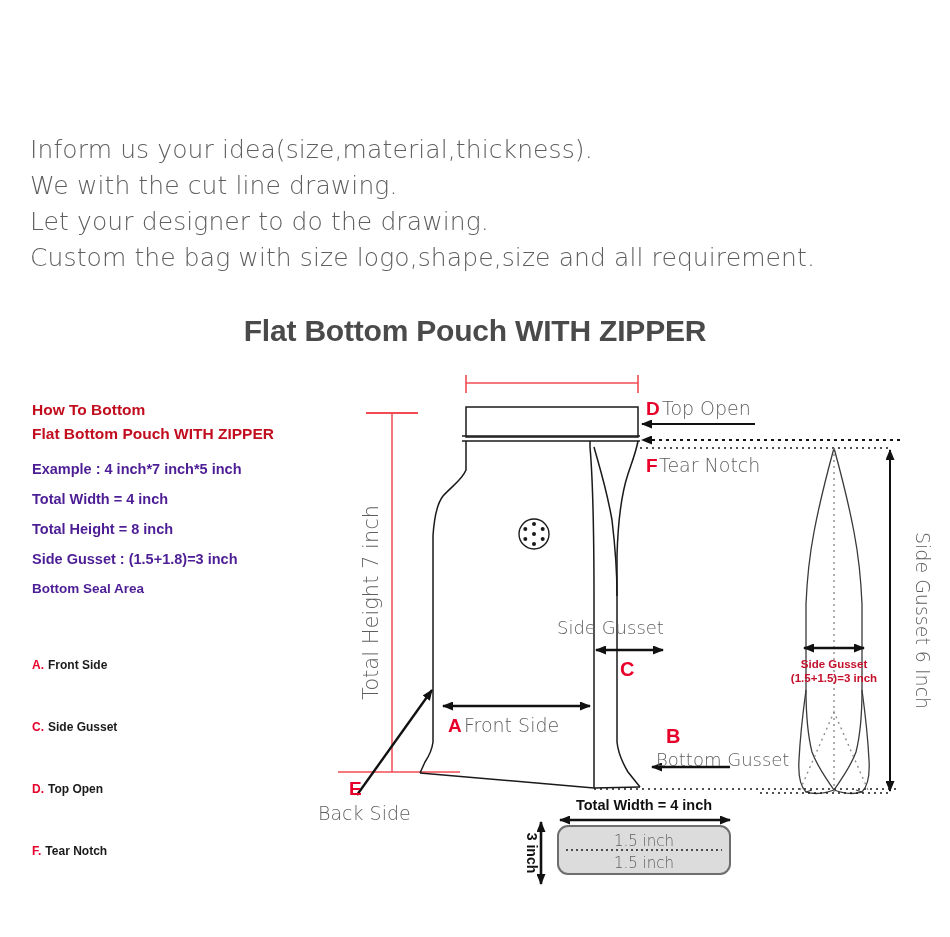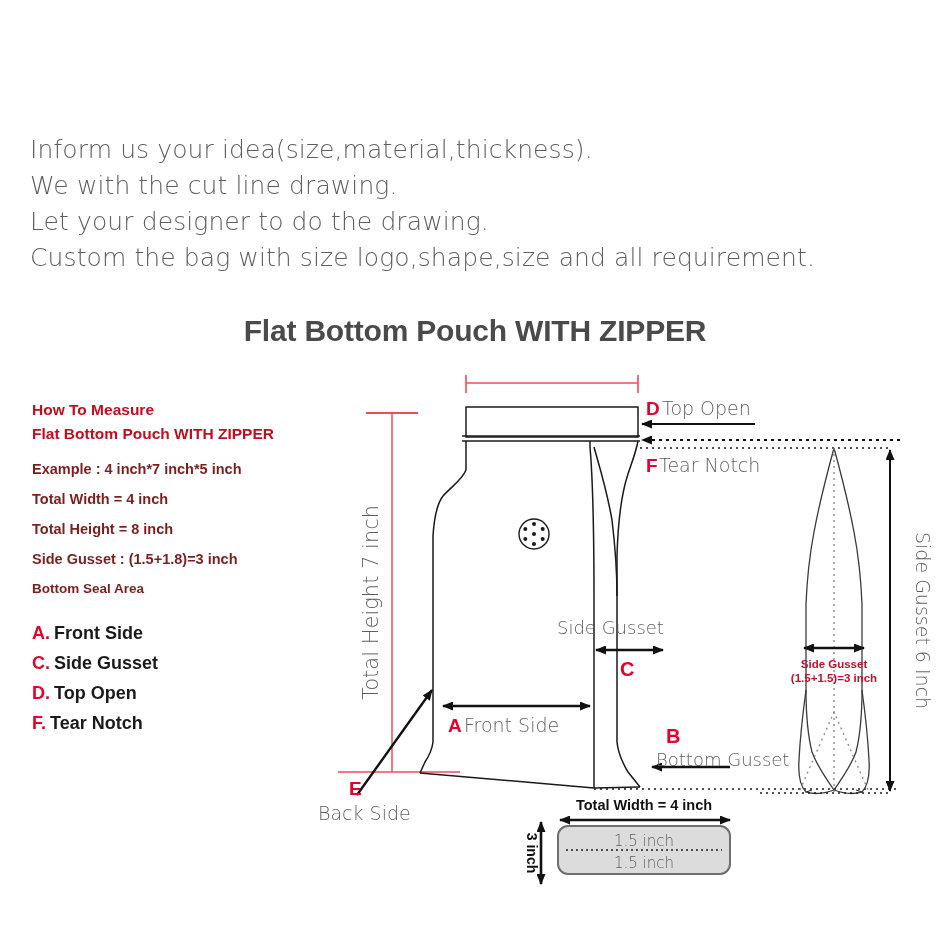--- a/index.html
+++ b/index.html
@@ -64,40 +64,41 @@
     font-size: 15.5px;
     font-weight: bold;
     color: #c20d1e;
     line-height: 24px;
     white-space: nowrap;
   }
   .legend-spec {
     font-family: "Liberation Sans", sans-serif;
     font-size: 14.5px;
     font-weight: bold;
-    color: #7f1d1d;
+    color: #4c1d95;
     line-height: 30px;
     white-space: nowrap;
   }
   .legend-spec.small {
     font-size: 13.5px;
   }
   .legend-list {
     position: absolute;
     left: 32px;
     top: 618px;
     width: 300px;
   }
   .legend-item {
     font-family: "Liberation Sans", sans-serif;
-    font-size: 18px;
+    font-size: 12px;
     font-weight: bold;
     color: #1a1a1a;
     line-height: 30px;
     white-space: nowrap;
+    margin-top: 32px;
   }
   .legend-item .key {
     color: #e8002a;
     margin-right: 4px;
   }
 
   
   .drawing {
     position: absolute;
     left: 0;
@@ -136,21 +137,21 @@
   <div class="intro">
     <div class="intro-line">Inform us your idea(size,material,thickness).</div>
     <div class="intro-line">We with the cut line drawing.</div>
     <div class="intro-line">Let your designer to do the drawing.</div>
     <div class="intro-line">Custom the bag with size logo,shape,size and all requirement.</div>
   </div>
 
   <div class="main-title">Flat Bottom Pouch WITH ZIPPER</div>
 
   <div class="legend">
-    <div class="legend-head">How To Measure</div>
+    <div class="legend-head">How To Bottom</div>
     <div class="legend-head">Flat Bottom Pouch WITH ZIPPER</div>
     <div style="height:8px"></div>
     <div class="legend-spec">Example : 4 inch*7 inch*5 inch</div>
     <div class="legend-spec">Total Width = 4 inch</div>
     <div class="legend-spec">Total Height = 8 inch</div>
     <div class="legend-spec">Side Gusset : (1.5+1.8)=3 inch</div>
     <div class="legend-spec small">Bottom Seal Area</div>
   </div>
 
   <div class="legend-list">

